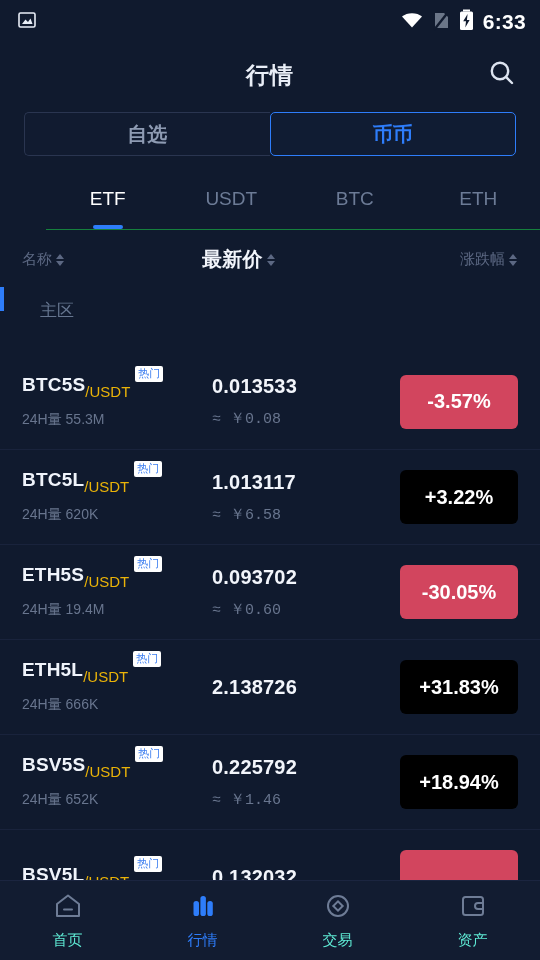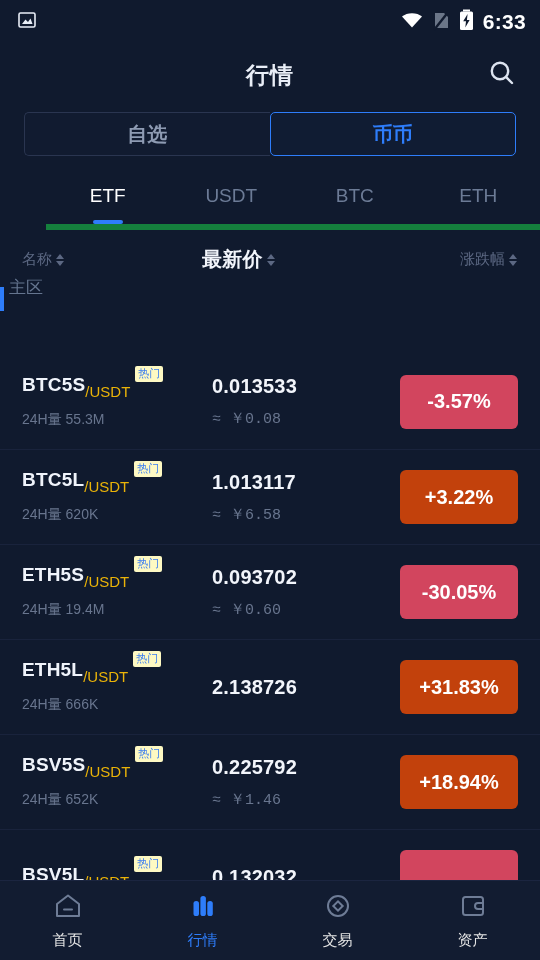--- a/index.html
+++ b/index.html
@@ -40,21 +40,21 @@
   }
   .segment:first-child{border-radius:5px 0 0 5px;border-right:none;}
   .segment:last-child{border-radius:0 5px 5px 0;}
   .segment.active{
     border:1.5px solid #2e7dfa;color:#2e7dfa;border-radius:5px;background:#101c33;
   }
 
   
   .tabs{
     display:flex;height:62px;align-items:center;margin-top:12px;
-    border-bottom:6px solid #15803d;
+    border-bottom:1px solid #15803d;
     position:relative;
     margin-left:46px;
   }
   .tab{
     flex:1;text-align:center;font-size:19px;color:#6c7b96;position:relative;height:100%;
     display:flex;align-items:center;justify-content:center;
   }
   .tab.active{color:#ffffff;font-weight:500;}
   .tab.active::after{
     content:"";position:absolute;bottom:0;left:50%;transform:translateX(-50%);
@@ -67,61 +67,61 @@
     font-size:15px;color:#5c6883;
   }
   .ch{display:flex;align-items:center;gap:3px;margin-top:13px;}
   .ch.name{width:180px;}
   .ch.price{flex:1;}
   .ch.change{margin-left:auto;}
   .sort-arrows{display:inline-flex;flex-direction:column;gap:1px;line-height:0;}
 
   
   .section-head{
-    height:46px;display:flex;align-items:flex-start;padding-left:9px;position:relative;
+    height:46px;display:flex;align-items:flex-end;padding-left:40px;position:relative;
     font-size:17px;color:#65758f;
   }
   .section-head::before{
     content:"";position:absolute;left:0;top:11px;width:4px;height:24px;background:#2e7dfa;
   }
 
   
   .list{position:absolute;top:354px;left:0;right:0;bottom:80px;overflow:hidden;}
   .row{
     height:95px;display:flex;align-items:center;padding:0 22px;
     border-top:1px solid #19233c;
   }
   .row:first-child{border-top:none;}
   .col-name{width:180px;}
   .sym-line{display:flex;align-items:flex-start;line-height:1;}
   .sym{font-size:19px;font-weight:700;color:#f0f4fb;letter-spacing:.2px;}
   .pair{font-size:15px;color:#eab308;align-self:flex-end;padding-bottom:1px;margin-top:9px;}
   .hot-badge{
-    font-size:11px;color:#3c7ef0;background:#fef9c3;padding:2px 3px 3px 3px;
+    font-size:11px;color:#3c7ef0;background:#ffffff;padding:2px 3px 3px 3px;
     border-radius:2px;margin-left:5px;line-height:1;position:relative;top:-9px;
   }
   .vol{font-size:14px;color:#68758e;margin-top:11px;}
   .col-price{flex:1;padding-left:10px;}
   .price{font-size:20px;font-weight:700;color:#f2f5fb;letter-spacing:.2px;}
   .cny{font-size:15px;color:#68758e;margin-top:11px;font-family:Liberation Mono, monospace;}
   .col-change{margin-left:auto;}
   .badge{
     width:118px;height:54px;border-radius:6px;display:flex;align-items:center;
     justify-content:center;font-size:20px;font-weight:700;color:#ffffff;
   }
-  .badge.up{background:#c2410c;}
+  .badge.up{background:#000000;}
   .badge.down{background:#d2455e;}
 
   
   .bottomnav{
     position:absolute;left:0;right:0;bottom:0;height:80px;background:#121c31;
     border-top:1px solid #1b2540;display:flex;align-items:center;
   }
   .nav-item{flex:1;display:flex;flex-direction:column;align-items:center;gap:7px;}
-  .nav-label{font-size:15px;color:#e5e5e5;}
+  .nav-label{font-size:15px;color:#5eead4;}
   .nav-item.active .nav-label{color:#2e7dfa;}
 </style>
 </head>
 <body>
 
 <div class="statusbar">
   <div class="sb-left">
     <span>
       <svg width="22" height="22" viewBox="0 0 22 22">
         <rect x="3" y="4" width="16" height="14" rx="1.5" fill="none" stroke="#e9eef7" stroke-width="1.6"></rect>

